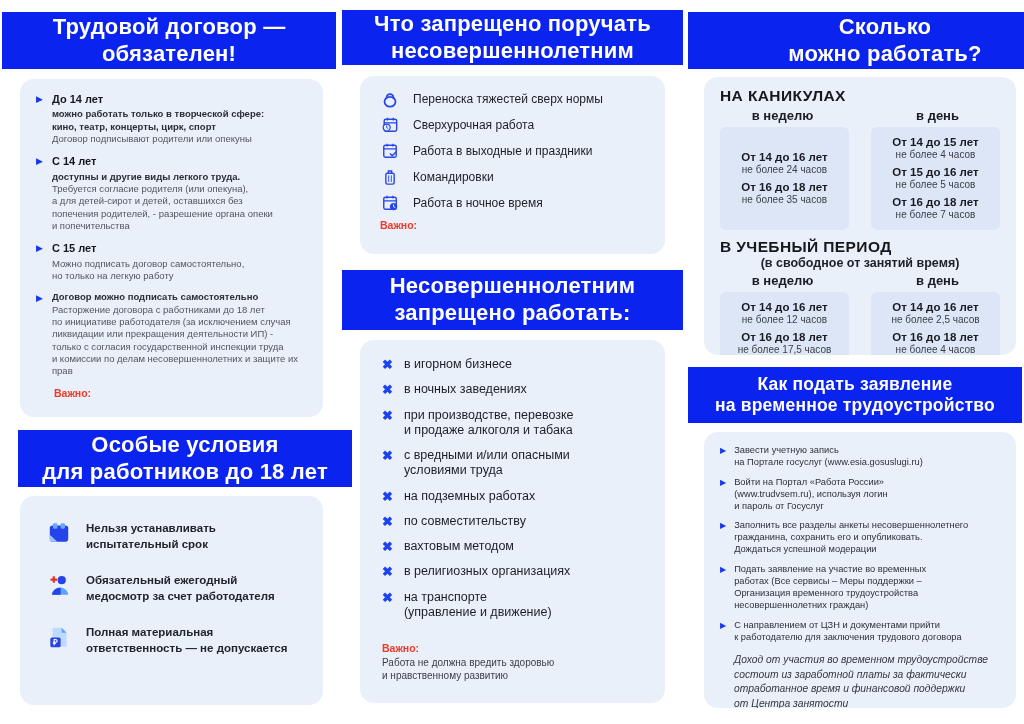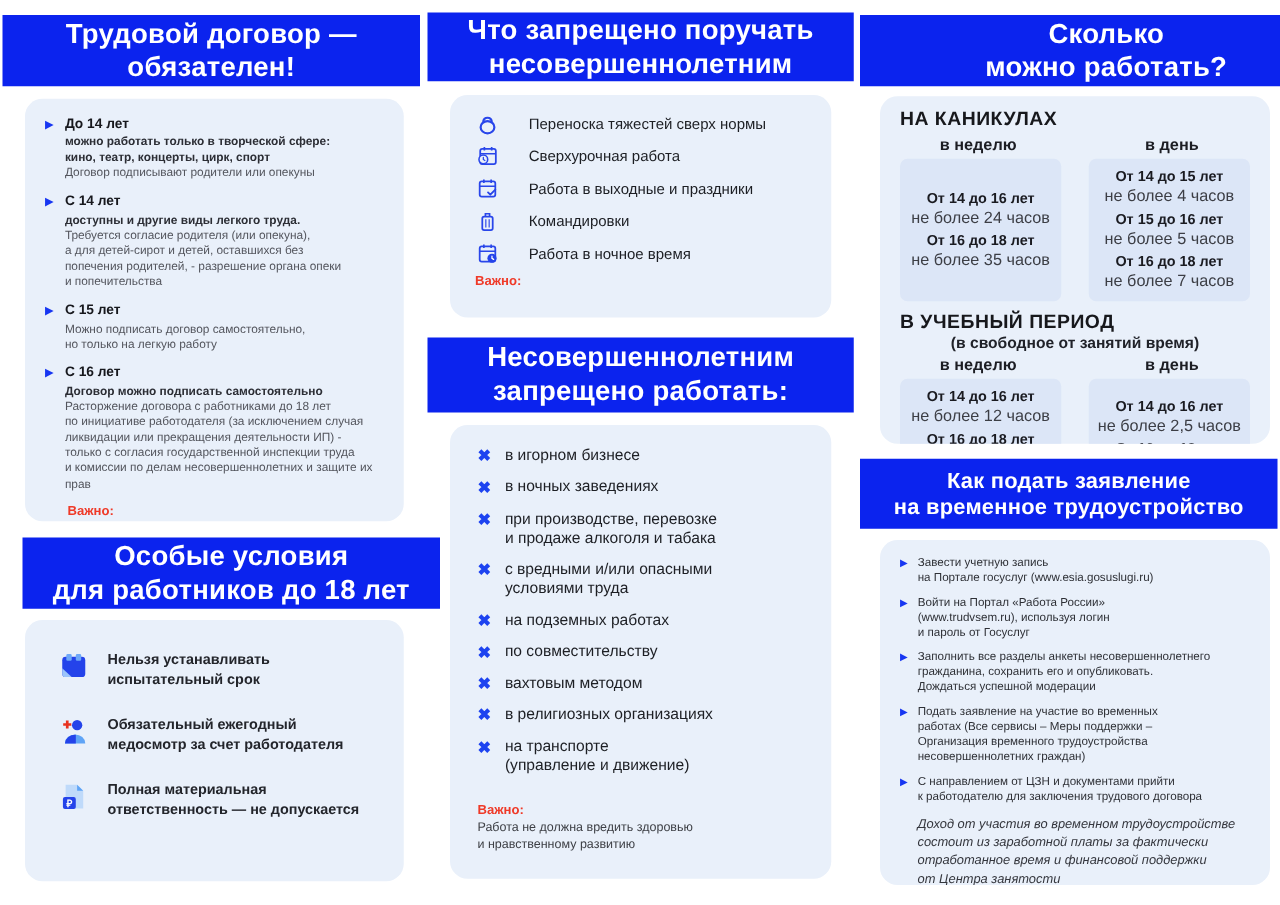--- a/index.html
+++ b/index.html
@@ -31,37 +31,37 @@
   .important{margin-top:8px}
   .imp-label{color:var(--red);font-size:10.5px;font-weight:700;margin-bottom:2px}
   .imp-text{font-size:9.5px;color:#3e4046;line-height:1.3}
 
   
   .sp-item{display:flex;gap:14px;align-items:flex-start;margin-bottom:20px}
   .sp-icon{flex:0 0 auto;width:26px;height:26px}
   .sp-text{font-size:11.5px;font-weight:600;color:#23252b;line-height:1.4}
 
   
-  .task-row{display:flex;gap:23px;align-items:center;margin-bottom:6px}
+  .task-row{display:flex;gap:13px;align-items:center;margin-bottom:6px}
   .task-icon{flex:0 0 auto;width:20px;height:20px}
   .task-text{font-size:12px;color:#1d1f24;font-weight:500}
   .ban-row{display:flex;gap:11px;margin-bottom:10px}
   .x-mark{color:#1d43f0;font-size:13px;font-weight:900;line-height:15px;flex:0 0 auto}
   .ban-text{font-size:12.5px;color:#1d1f24;font-weight:500;line-height:1.22}
 
   
   .sched-title{text-align:left;font-size:15.5px;font-weight:700;color:#17181c;letter-spacing:.4px;margin-bottom:2px}
   .sched-sub{text-align:center;font-size:12.5px;font-weight:600;color:#202229;margin-bottom:2px}
   .sched-labels{display:flex;gap:30px;margin:3px 0 4px}
   .sched-labels span{flex:1;text-align:center;font-size:13px;font-weight:600;color:#1c1d23}
   .boxes{display:flex;gap:22px}
   .hours-box{flex:1;background:var(--box);border-radius:6px;padding:8px 6px;display:flex;flex-direction:column;justify-content:center;gap:4px}
   .hb-entry{text-align:center}
   .hb-age{font-size:11.5px;font-weight:700;color:#1a1b21;line-height:1.22}
-  .hb-limit{font-size:13px;color:#3c3e45;line-height:1.22}
+  .hb-limit{font-size:10px;color:#3c3e45;line-height:1.22}
   .study-block{margin-top:8px}
 
   
   .step{display:flex;gap:8px;margin-bottom:8px}
   .step .tri{line-height:12px;font-size:8px}
   .step-text{font-size:9.3px;color:#2e3036;line-height:1.28;font-weight:500}
   .note{font-style:italic;font-size:10.3px;color:#35373e;line-height:1.4;margin-top:10px;padding-left:14px}
 </style>
 </head>
 <body>
@@ -99,21 +99,20 @@
       <div>
         <div class="age-title">С 15 лет</div>
         <div class="age-strong pre"></div>
         <div class="age-text pre">Можно подписать договор самостоятельно,
 но только на легкую работу</div>
       </div>
     </div>
     <div class="age-item">
       <span class="tri">▶</span>
       <div>
-        <div class="age-title">С 16 лет</div>
         <div class="age-strong pre">Договор можно подписать самостоятельно</div>
         <div class="age-text pre">Расторжение договора с работниками до 18 лет
 по инициативе работодателя (за исключением случая
 ликвидации или прекращения деятельности ИП) -
 только с согласия государственной инспекции труда
 и комиссии по делам несовершеннолетних и защите их прав</div>
       </div>
     </div>
     <div class="important" style="margin-left:18px">
       <div class="imp-label">Важно:</div>

